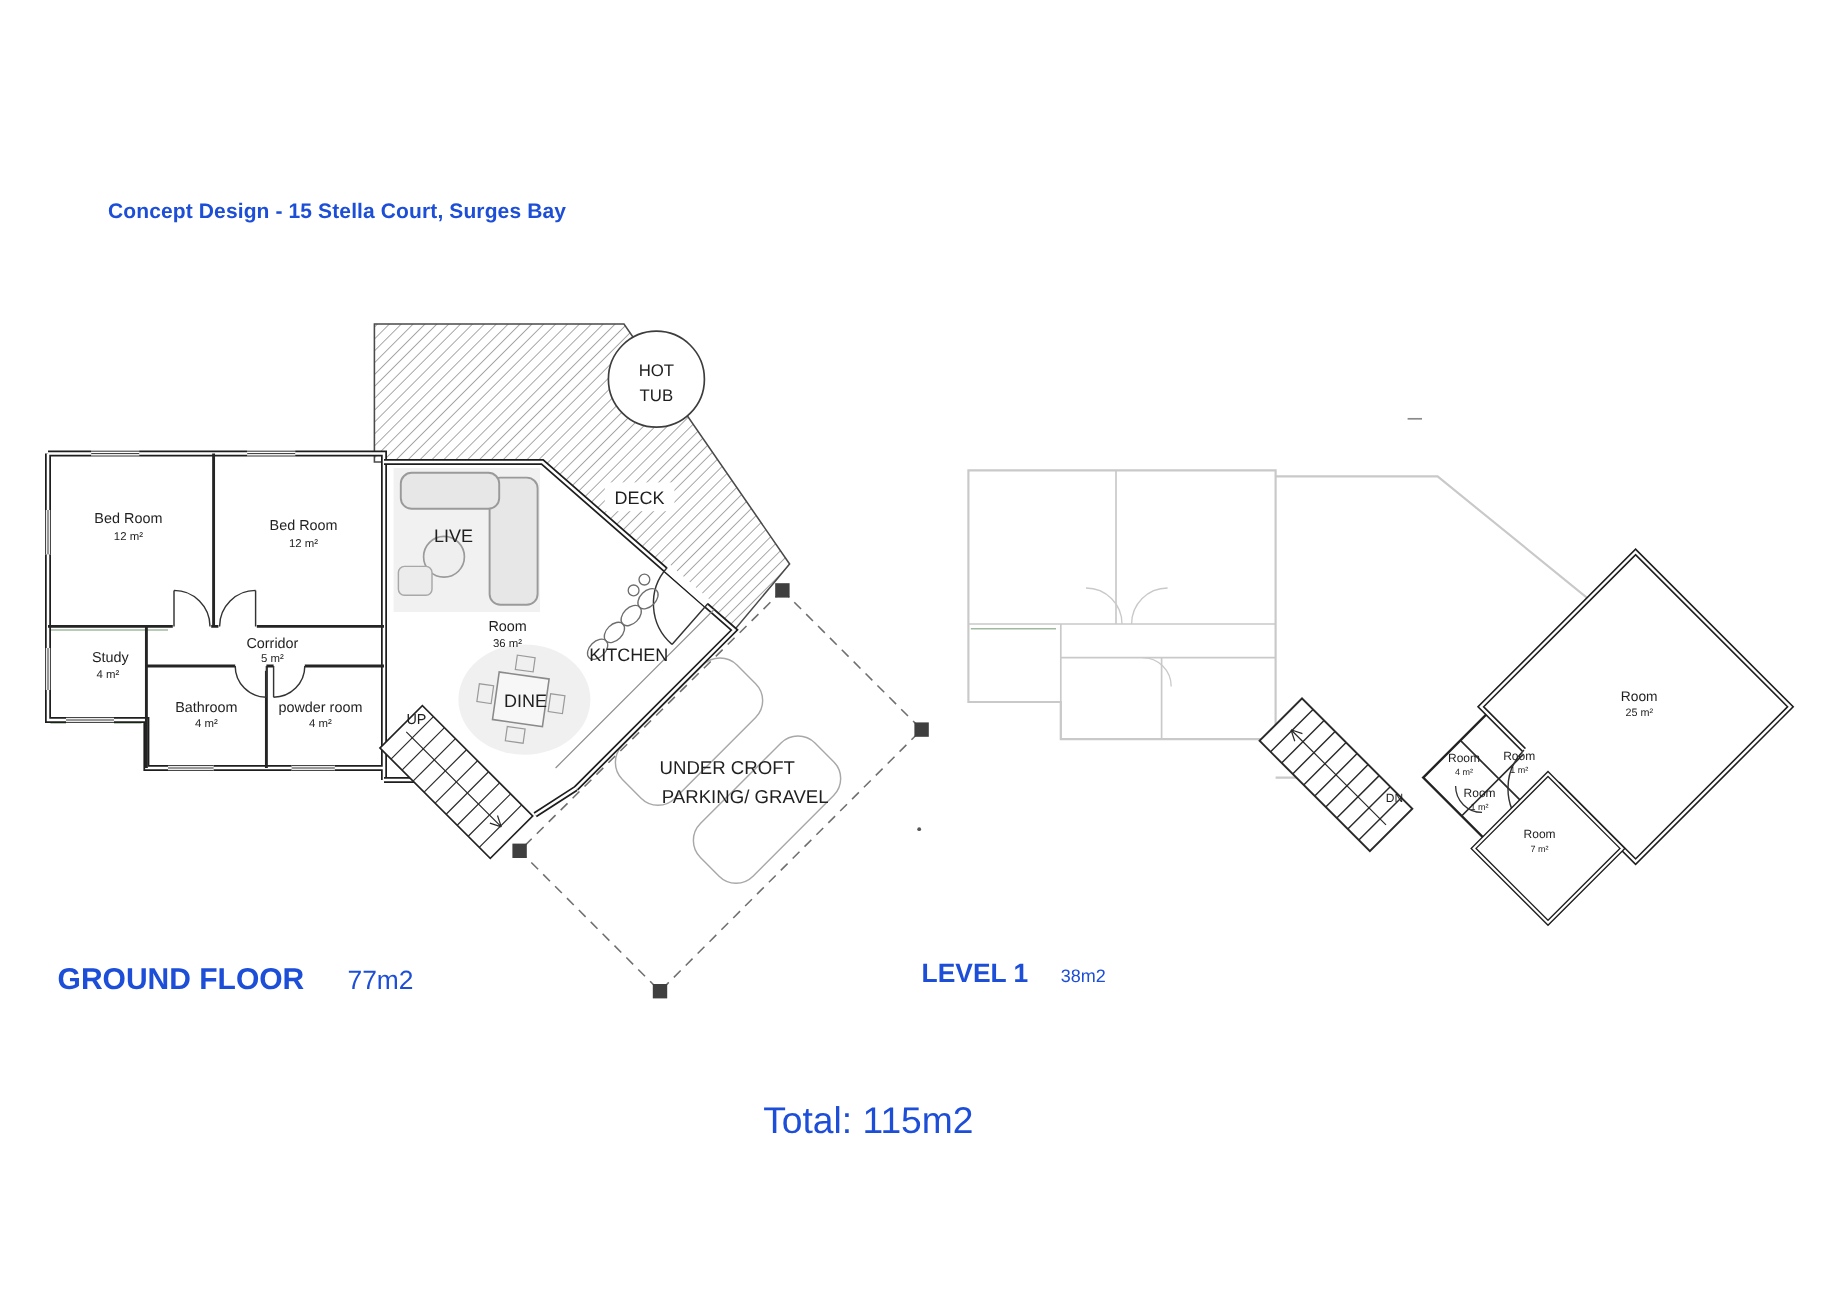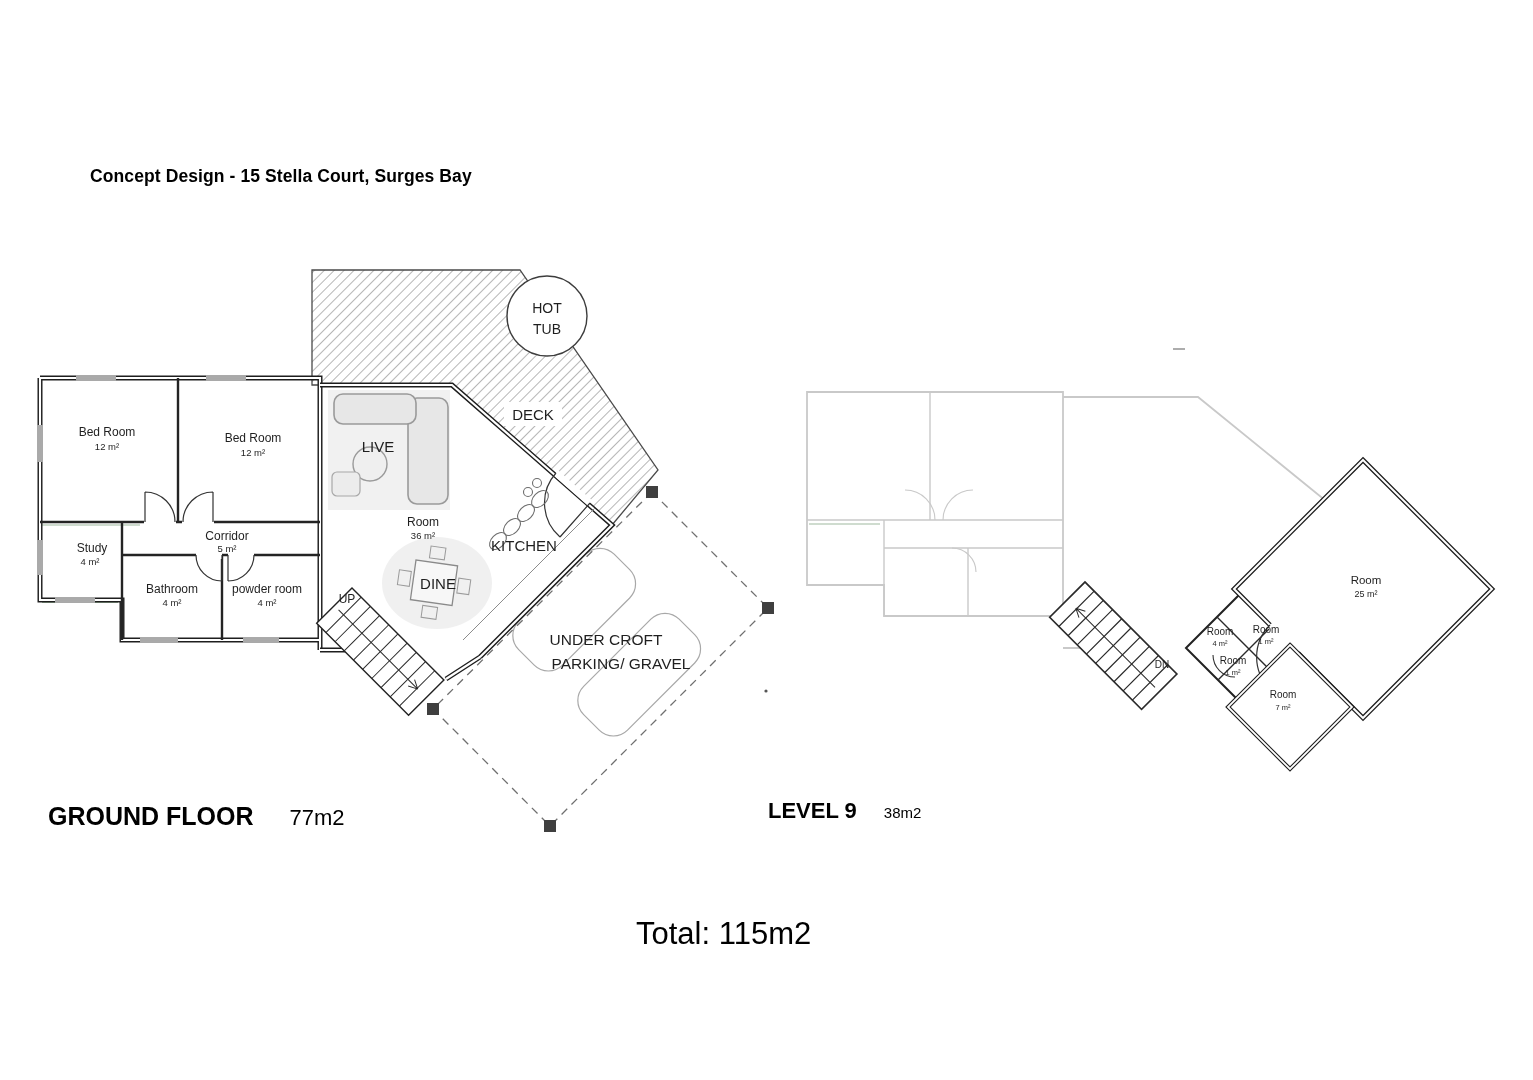--- a/index.html
+++ b/index.html
@@ -1,21 +1,21 @@
 <!DOCTYPE html>
 <html><head>
 <meta charset="utf-8">
 <style>
   html,body{margin:0;padding:0;background:#ffffff;}
   .canvas{position:relative;width:1533px;height:1080px;background:#ffffff;overflow:hidden;
-          font-family:"Liberation Sans",sans-serif;color:#000000;}
+          font-family:"Liberation Sans",sans-serif;color:#1d4ed8;}
   .abs{position:absolute;}
   .doc-title{left:90px;top:166px;font-size:17.5px;font-weight:bold;letter-spacing:.1px;}
   .cap-row{display:flex;align-items:baseline;}
-  .cap-ground{left:48px;top:802px;}
+  .cap-ground{left:48px;top:802px;align-items:center;}
   .cap-ground .cap{font-size:25px;font-weight:bold;}
   .cap-ground .val{font-size:22px;margin-left:36px;}
   .cap-level{left:768px;top:798px;}
   .cap-level .cap{font-size:22px;font-weight:bold;}
   .cap-level .val{font-size:15px;margin-left:27px;}
   .cap-total{left:636px;top:916px;font-size:31px;}
   svg text{font-family:"Liberation Sans",sans-serif;fill:#1f1f1f;}
   .t-room{font-size:12px;}
   .t-area{font-size:9.5px;}
   .t-zone{font-size:15px;}
@@ -248,19 +248,19 @@
       <text class="t-sarea" x="1283" y="710">7 m²</text>
     </g>
   </svg>
 
   <div class="abs cap-row cap-ground">
     <span class="cap">GROUND FLOOR</span>
     <span class="val">77m2</span>
   </div>
 
   <div class="abs cap-row cap-level">
-    <span class="cap">LEVEL 9</span>
+    <span class="cap">LEVEL 1</span>
     <span class="val">38m2</span>
   </div>
 
   <div class="abs cap-total">Total: 115m2</div>
 
 </div>
 
 </body></html>

